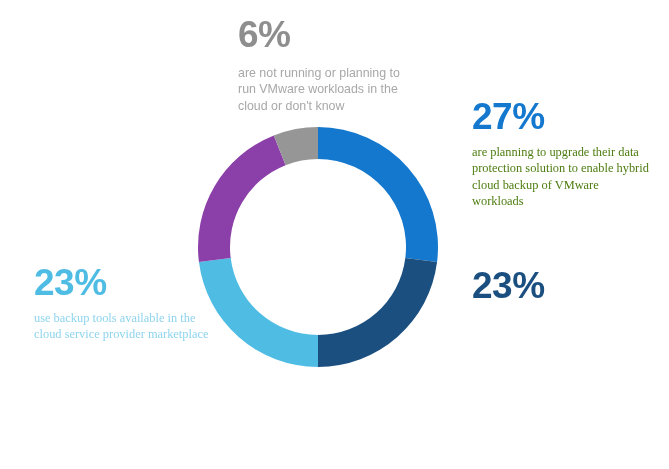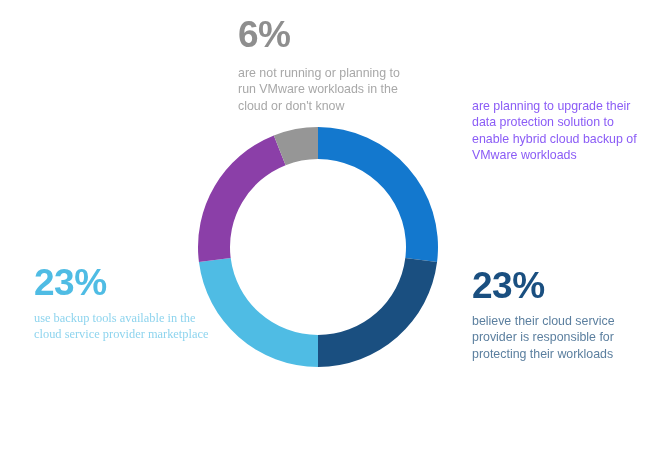--- a/index.html
+++ b/index.html
@@ -66,21 +66,21 @@
   #callout-bottom-right{left: 472px; top: 267px; width: 180px; }
 
   
   .theme-gray   .pct  { color: #8e8e8e; }
   .theme-gray   .desc { color: #a8a8a8; margin-top: 12px; }
 
   .theme-purple .pct  { color: #7b2f92; }
   .theme-purple .desc { color: #a97cc0; }
 
   .theme-blue   .pct  { color: #1378ce; }
-  .theme-blue   .desc { color: #8b5cf6; }
+  .theme-blue   .desc { color: #4d7c0f; font-family: Liberation Serif, serif; }
 
   .theme-cyan   .pct  { color: #4fbce4; }
   .theme-cyan   .desc { color: #8ed4ee; font-family: Liberation Serif, serif; }
 
   .theme-navy   .pct  { color: #1a4f80; }
   .theme-navy   .desc { color: #5b7f9f; }
 </style>
 </head>
 <body>
 
@@ -98,26 +98,26 @@
     </svg>
   </div>
 
   <div class="callout theme-gray" id="callout-top-center">
     <div class="pct">6%</div>
     <div class="desc">are not running or planning to run VMware workloads in the cloud or don't know</div>
   </div>
 
 
   <div class="callout theme-blue" id="callout-top-right">
+    <div class="pct">27%</div>
     <div class="desc">are planning to upgrade their data protection solution to enable hybrid cloud backup of VMware workloads</div>
   </div>
 
   <div class="callout theme-cyan" id="callout-bottom-left">
     <div class="pct">23%</div>
     <div class="desc">use backup tools available in the cloud service provider marketplace</div>
   </div>
 
   <div class="callout theme-navy" id="callout-bottom-right">
     <div class="pct">23%</div>
-    <div class="desc">believe their cloud service provider is responsible for protecting their workloads</div>
   </div>
 
 </div>
 
 </body></html>

